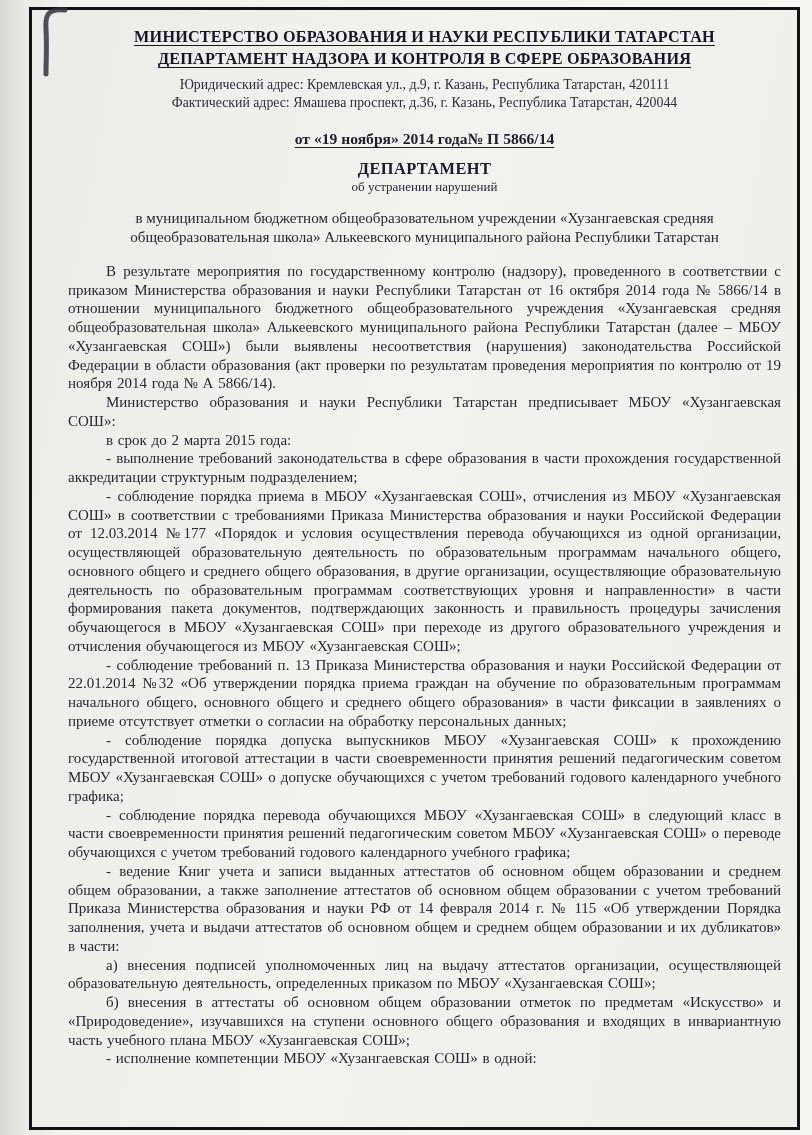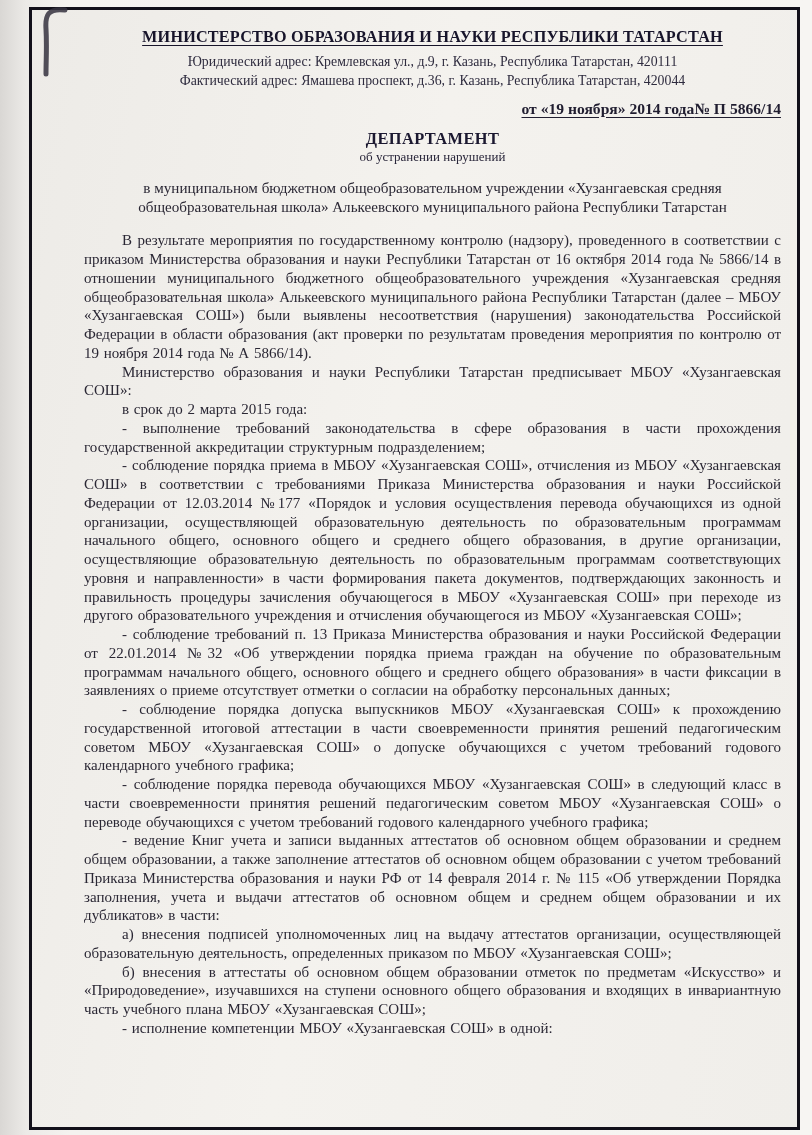--- a/index.html
+++ b/index.html
@@ -15,21 +15,21 @@
     position: relative;
     width: 812px; height: 1135px;
     background: linear-gradient(90deg, #d9d7d4 0px, #eceae7 26px, #f4f2ef 70px, #f7f5f2 100%);
     overflow: hidden;
   }
   .frame {
     position: absolute;
     left: 29px; top: 7px; right: 12px; bottom: 5px;
     border: 3px solid #12101a;
     background: linear-gradient(100deg, #edebe7 0%, #f4f2ee 45%, #f0eeea 100%);
-    padding: 16px 16px 18px 52px;
+    padding: 16px 16px 18px 36px;
   }
   .pen-mark {
     position: absolute;
     left: 34px; top: 6px;
     z-index: 3;
     opacity: 0.85;
   }
   .org-line {
     text-align: center;
     font-weight: bold;
@@ -42,23 +42,23 @@
   }
   .addr-block { margin-top: 5px; }
   .addr-line {
     text-align: center;
     font-size: 13.8px;
     line-height: 1.32;
     color: #2e2b3e;
   }
   .meta-row {
     display: flex;
-    justify-content: flex-end;
+    justify-content: center;
     align-items: baseline;
-    margin-top: 10px;
+    margin-top: 18px;
     font-size: 15.6px;
     font-weight: bold;
     color: #201d30;
   }
   .meta-row span {
     text-decoration: underline;
     text-underline-offset: 3px;
   }
   .doc-title {
     margin-top: 11px;
@@ -97,20 +97,21 @@
 <div class="scan">
 
   <svg class="pen-mark" width="40" height="74" viewBox="0 0 40 74">
     <path d="M31 4 C14 2 11 9 12 23 C13 40 12 54 12 68" fill="none" stroke="#35323f" stroke-width="5" stroke-linecap="round"></path>
   </svg>
 
   <div class="frame">
 
     <header>
       <div class="org-line">МИНИСТЕРСТВО ОБРАЗОВАНИЯ И НАУКИ РЕСПУБЛИКИ ТАТАРСТАН</div>
+      <div class="org-line">ДЕПАРТАМЕНТ НАДЗОРА И КОНТРОЛЯ В СФЕРЕ ОБРАЗОВАНИЯ</div>
       <div class="addr-block">
         <div class="addr-line">Юридический адрес: Кремлевская ул., д.9, г. Казань, Республика Татарстан, 420111</div>
         <div class="addr-line">Фактический адрес: Ямашева проспект, д.36, г. Казань, Республика Татарстан, 420044</div>
       </div>
     </header>
 
     <div class="meta-row">
       <span>от «19 ноября» 2014 года</span>
       <span>№ П 5866/14</span>
     </div>

